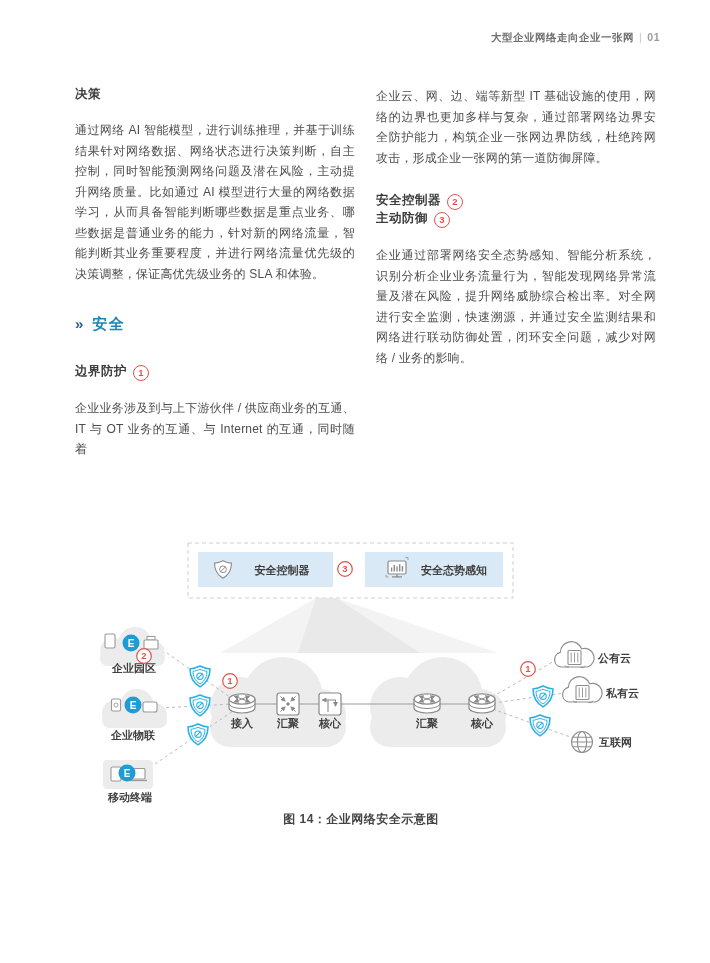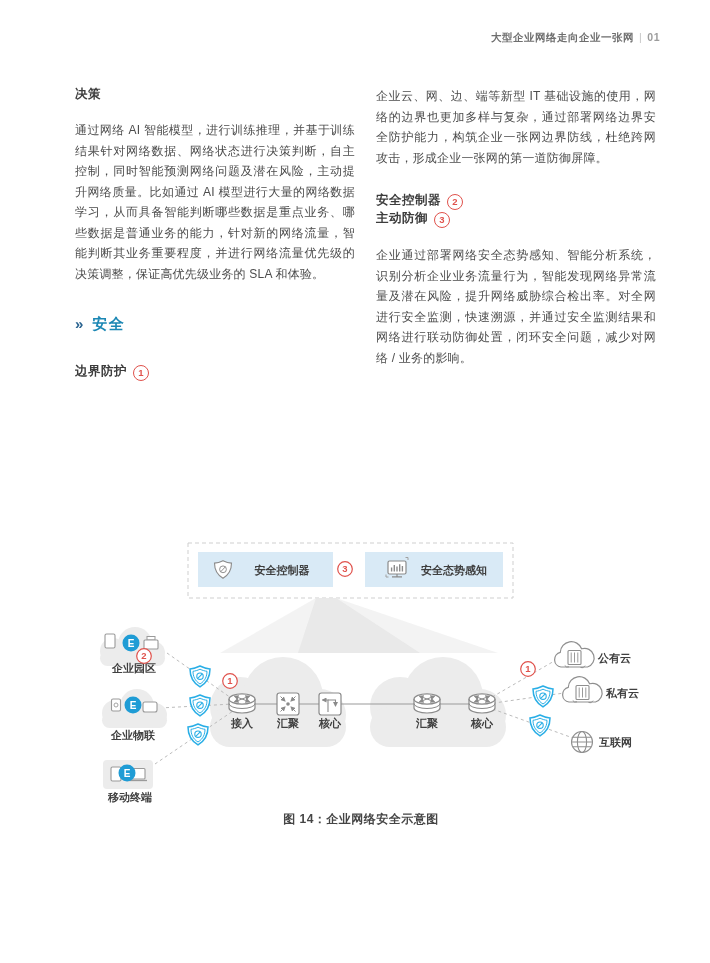--- a/index.html
+++ b/index.html
@@ -39,20 +39,21 @@
   </div>
 
   <div class="columns">
     <section class="col">
       <h3 class="sec-h"><span>决策</span></h3>
       <p class="mt-para">通过网络 AI 智能模型，进行训练推理，并基于训练结果针对网络数据、网络状态进行决策判断，自主控制，同时智能预测网络问题及潜在风险，主动提升网络质量。比如通过 AI 模型进行大量的网络数据学习，从而具备智能判断哪些数据是重点业务、哪些数据是普通业务的能力，针对新的网络流量，智能判断其业务重要程度，并进行网络流量优先级的决策调整，保证高优先级业务的 SLA 和体验。</p>
 
       <h2 class="security-h"><span class="chev">»</span><span>安全</span></h2>
 
       <h3 class="sec-h mt-sec"><span>边界防护</span><span class="rnum">1</span></h3>
+      <p class="mt-para">企业业务涉及到与上下游伙伴 / 供应商业务的互通、IT 与 OT 业务的互通、与 Internet 的互通，同时随着</p>
     </section>
 
     <section class="col">
       <p>企业云、网、边、端等新型 IT 基础设施的使用，网络的边界也更加多样与复杂，通过部署网络边界安全防护能力，构筑企业一张网边界防线，杜绝跨网攻击，形成企业一张网的第一道防御屏障。</p>
 
       <h3 class="sec-h" style="margin-top:24px;"><span>安全控制器</span><span class="rnum">2</span></h3>
 
       <h3 class="sec-h" style=""><span>主动防御</span><span class="rnum">3</span></h3>
       <p class="mt-para">企业通过部署网络安全态势感知、智能分析系统，识别分析企业业务流量行为，智能发现网络异常流量及潜在风险，提升网络威胁综合检出率。对全网进行安全监测，快速溯源，并通过安全监测结果和网络进行联动防御处置，闭环安全问题，减少对网络 / 业务的影响。</p>
     </section>

